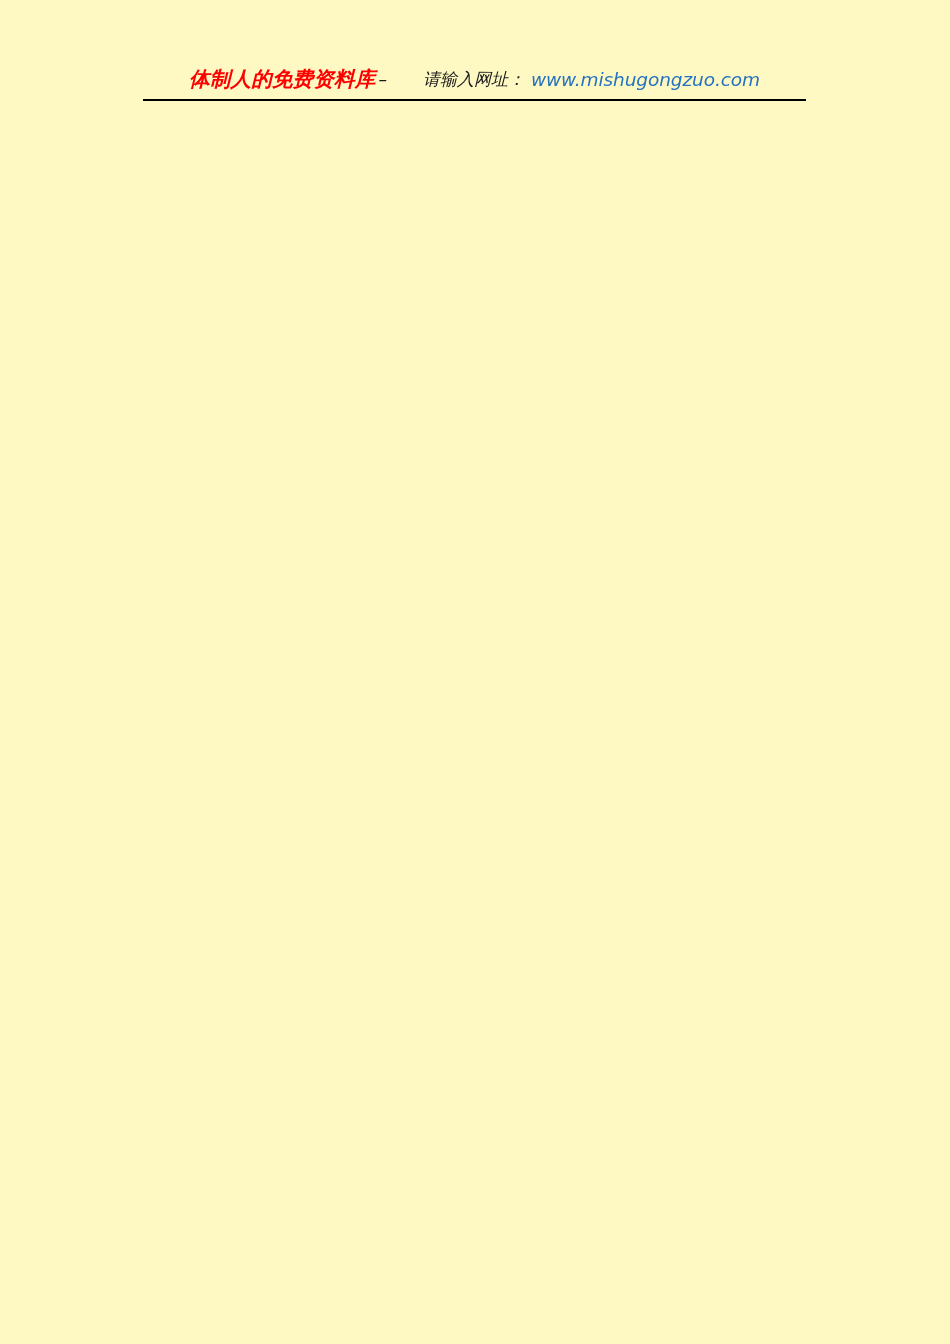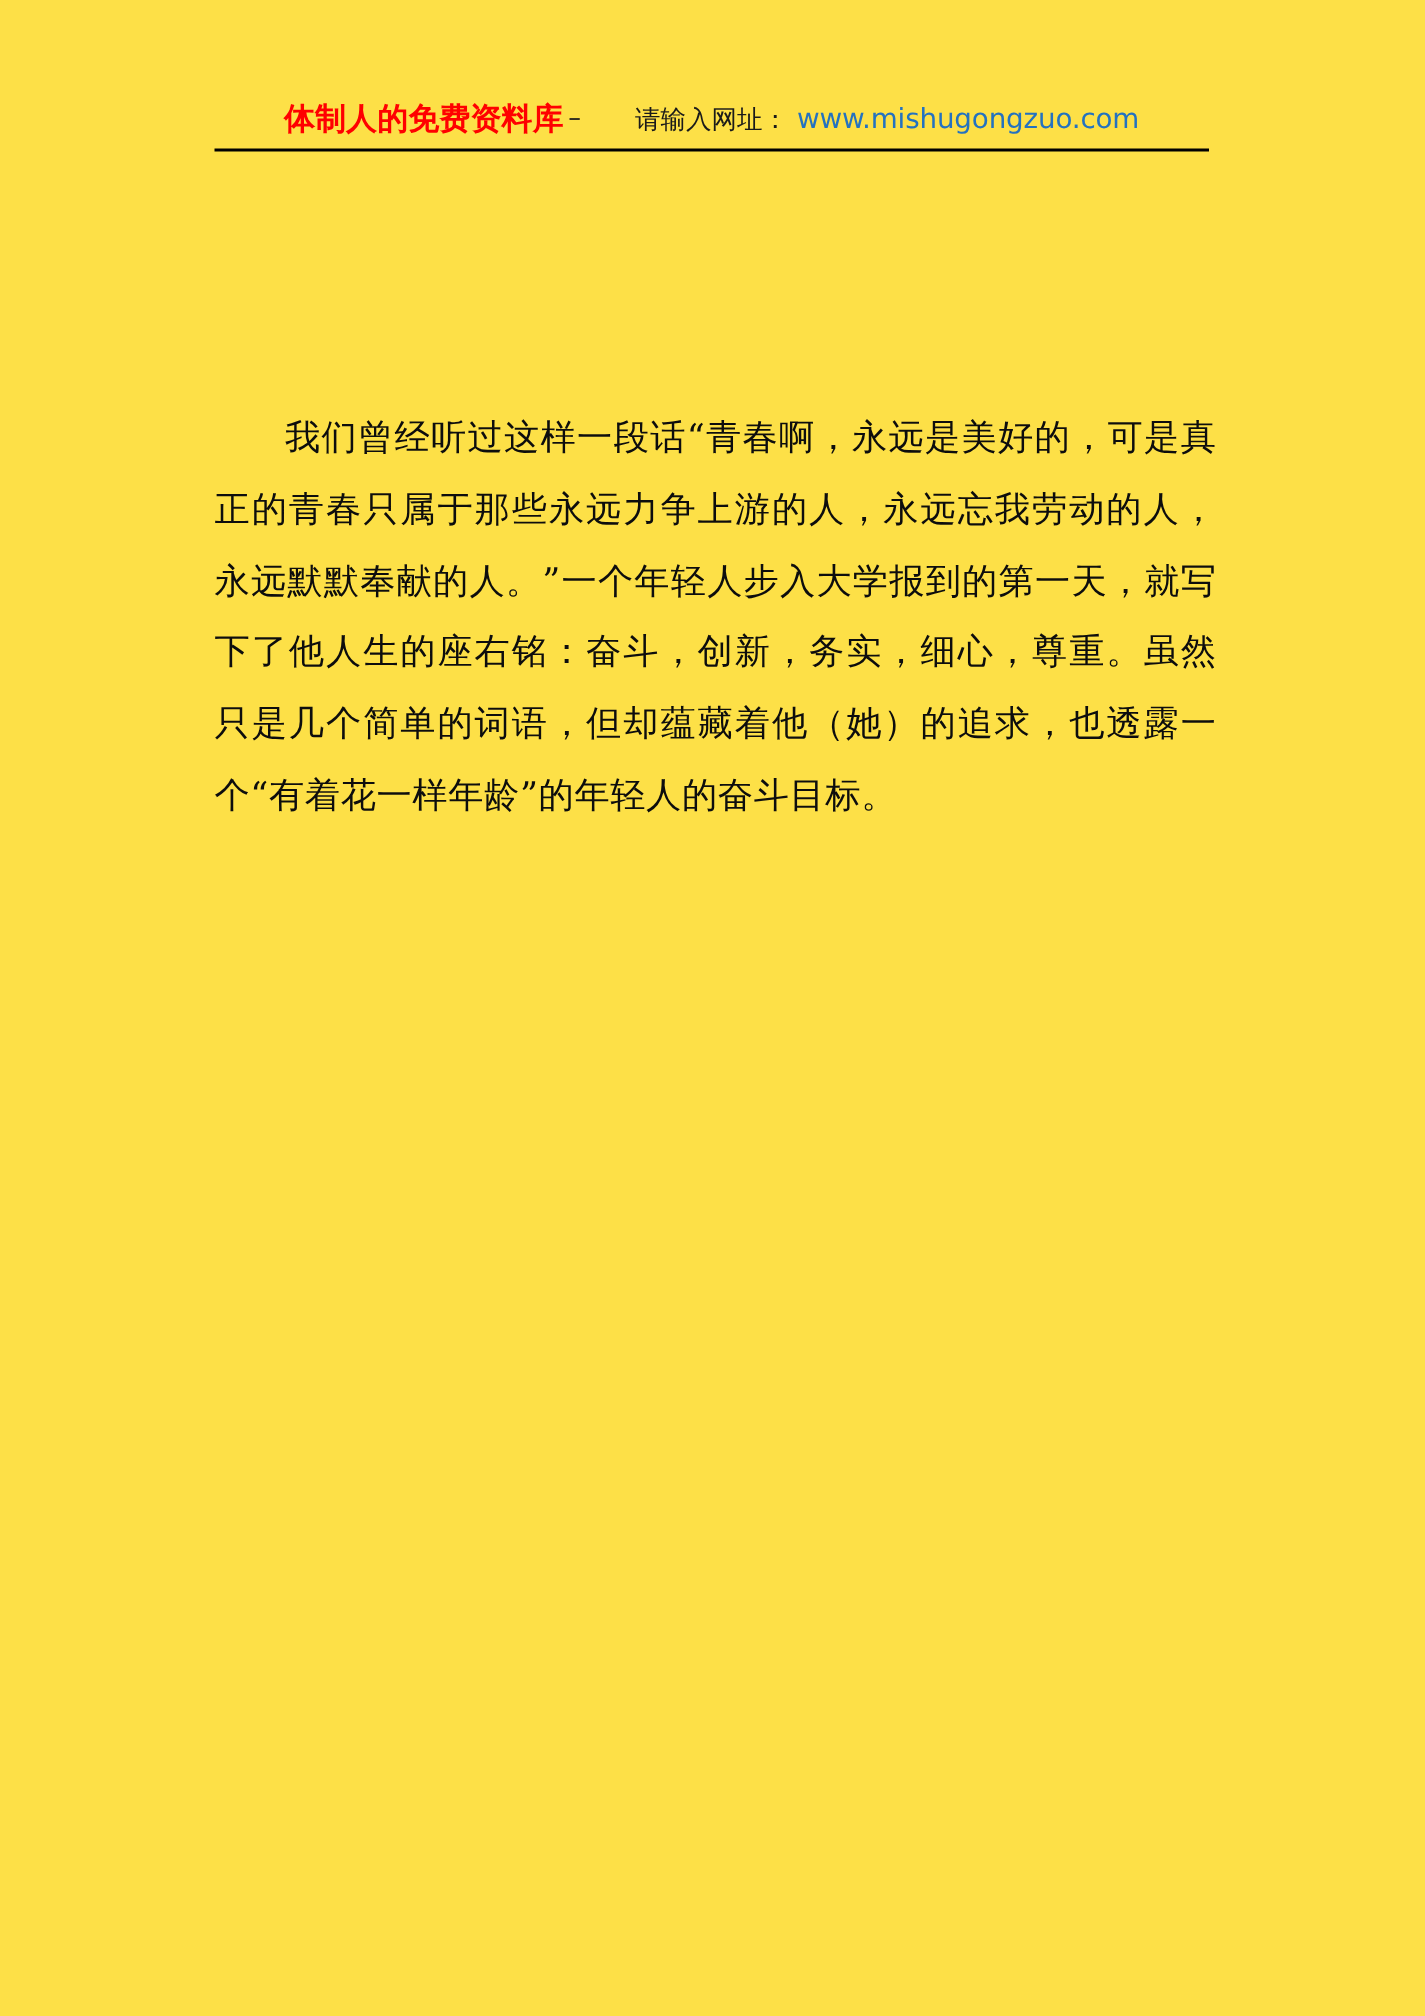--- a/index.html
+++ b/index.html
@@ -13,21 +13,22 @@
     height: 1344px;
     position: relative;
     overflow: hidden;
     font-family: "DejaVu Serif", serif;
     -webkit-font-smoothing: antialiased;
   }
 
   .page {
     position: absolute;
     inset: 0;
-    background: #fde047;
+    background: #fef9c3;
+    font-style: italic;
   }
 
   
   .header-band {
     position: absolute;
     left: 143px;
     top: 58px;
     width: 663px;
     height: 42px;
     display: flex;
@@ -116,16 +117,15 @@
     <span class="hdr-brand">体制人的免费资料库</span>
     <span class="hdr-sep">–</span>
     <span class="hdr-label">请输入网址：</span>
     <span class="hdr-url">www.mishugongzuo.com</span>
   </div>
 
   <div class="header-rule"></div>
 
 
   <div class="doc-body">
-    <p class="para">我们曾经听过这样一段话“青春啊，永远是美好的，可是真正的青春只属于那些永远力争上游的人，永远忘我劳动的人，永远默默奉献的人。”一个年轻人步入大学报到的第一天，就写下了他人生的座右铭：奋斗，创新，务实，细心，尊重。虽然只是几个简单的词语，但却蕴藏着他（她）的追求，也透露一个“有着花一样年龄”的年轻人的奋斗目标。</p>
   </div>
 
 </div>
 
 </body></html>

